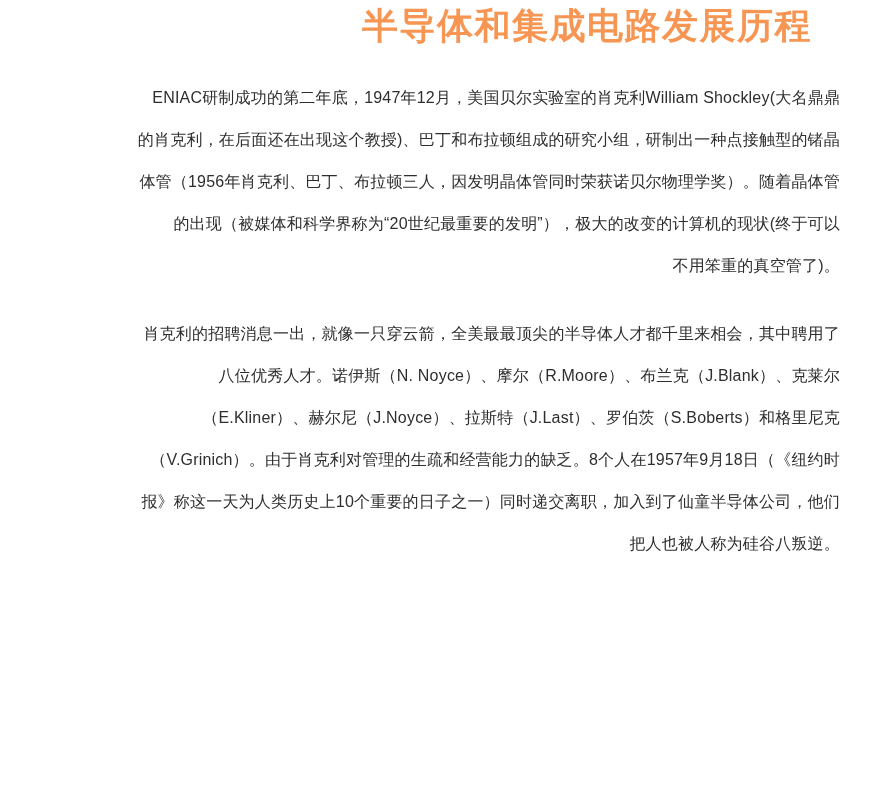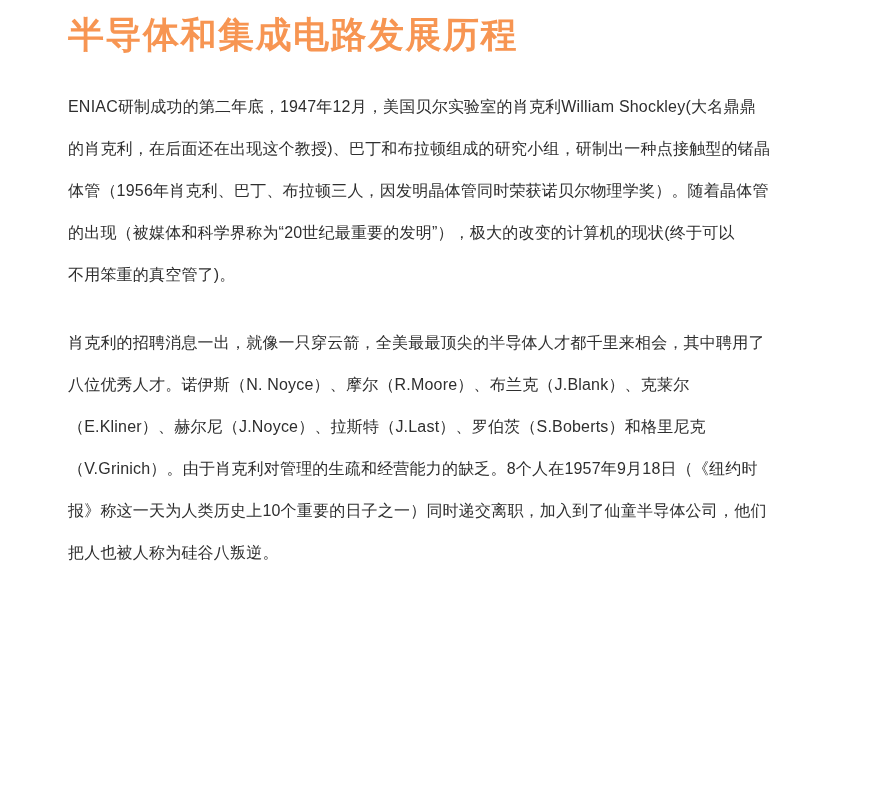--- a/index.html
+++ b/index.html
@@ -7,34 +7,35 @@
     padding: 0;
     background: #ffffff;
   }
   body {
     width: 879px;
     height: 805px;
     overflow: hidden;
     font-family: "Liberation Sans", "DejaVu Sans", sans-serif;
   }
   .page {
-    padding: 13px 0 0 68px;
+    padding: 4px 0 0 68px;
     box-sizing: border-box;
     width: 812px;
+    text-align: right;
   }
   .article-title {
     margin: 0 0 29px 0;
     font-size: 36px;
     line-height: 44px;
     font-weight: 700;
     letter-spacing: 1.5px;
     color: #f79552;
   }
   .article-body p {
-    margin: 0 0 26px 0;
+    margin: 0 0 26px 12px;
     width: 760px;
     font-size: 16px;
     line-height: 42px;
     letter-spacing: 0.2px;
     color: #2e2e2e;
     white-space: pre-line;
     word-break: break-all;
   }
   .article-body p:last-child {
     margin-bottom: 0;

